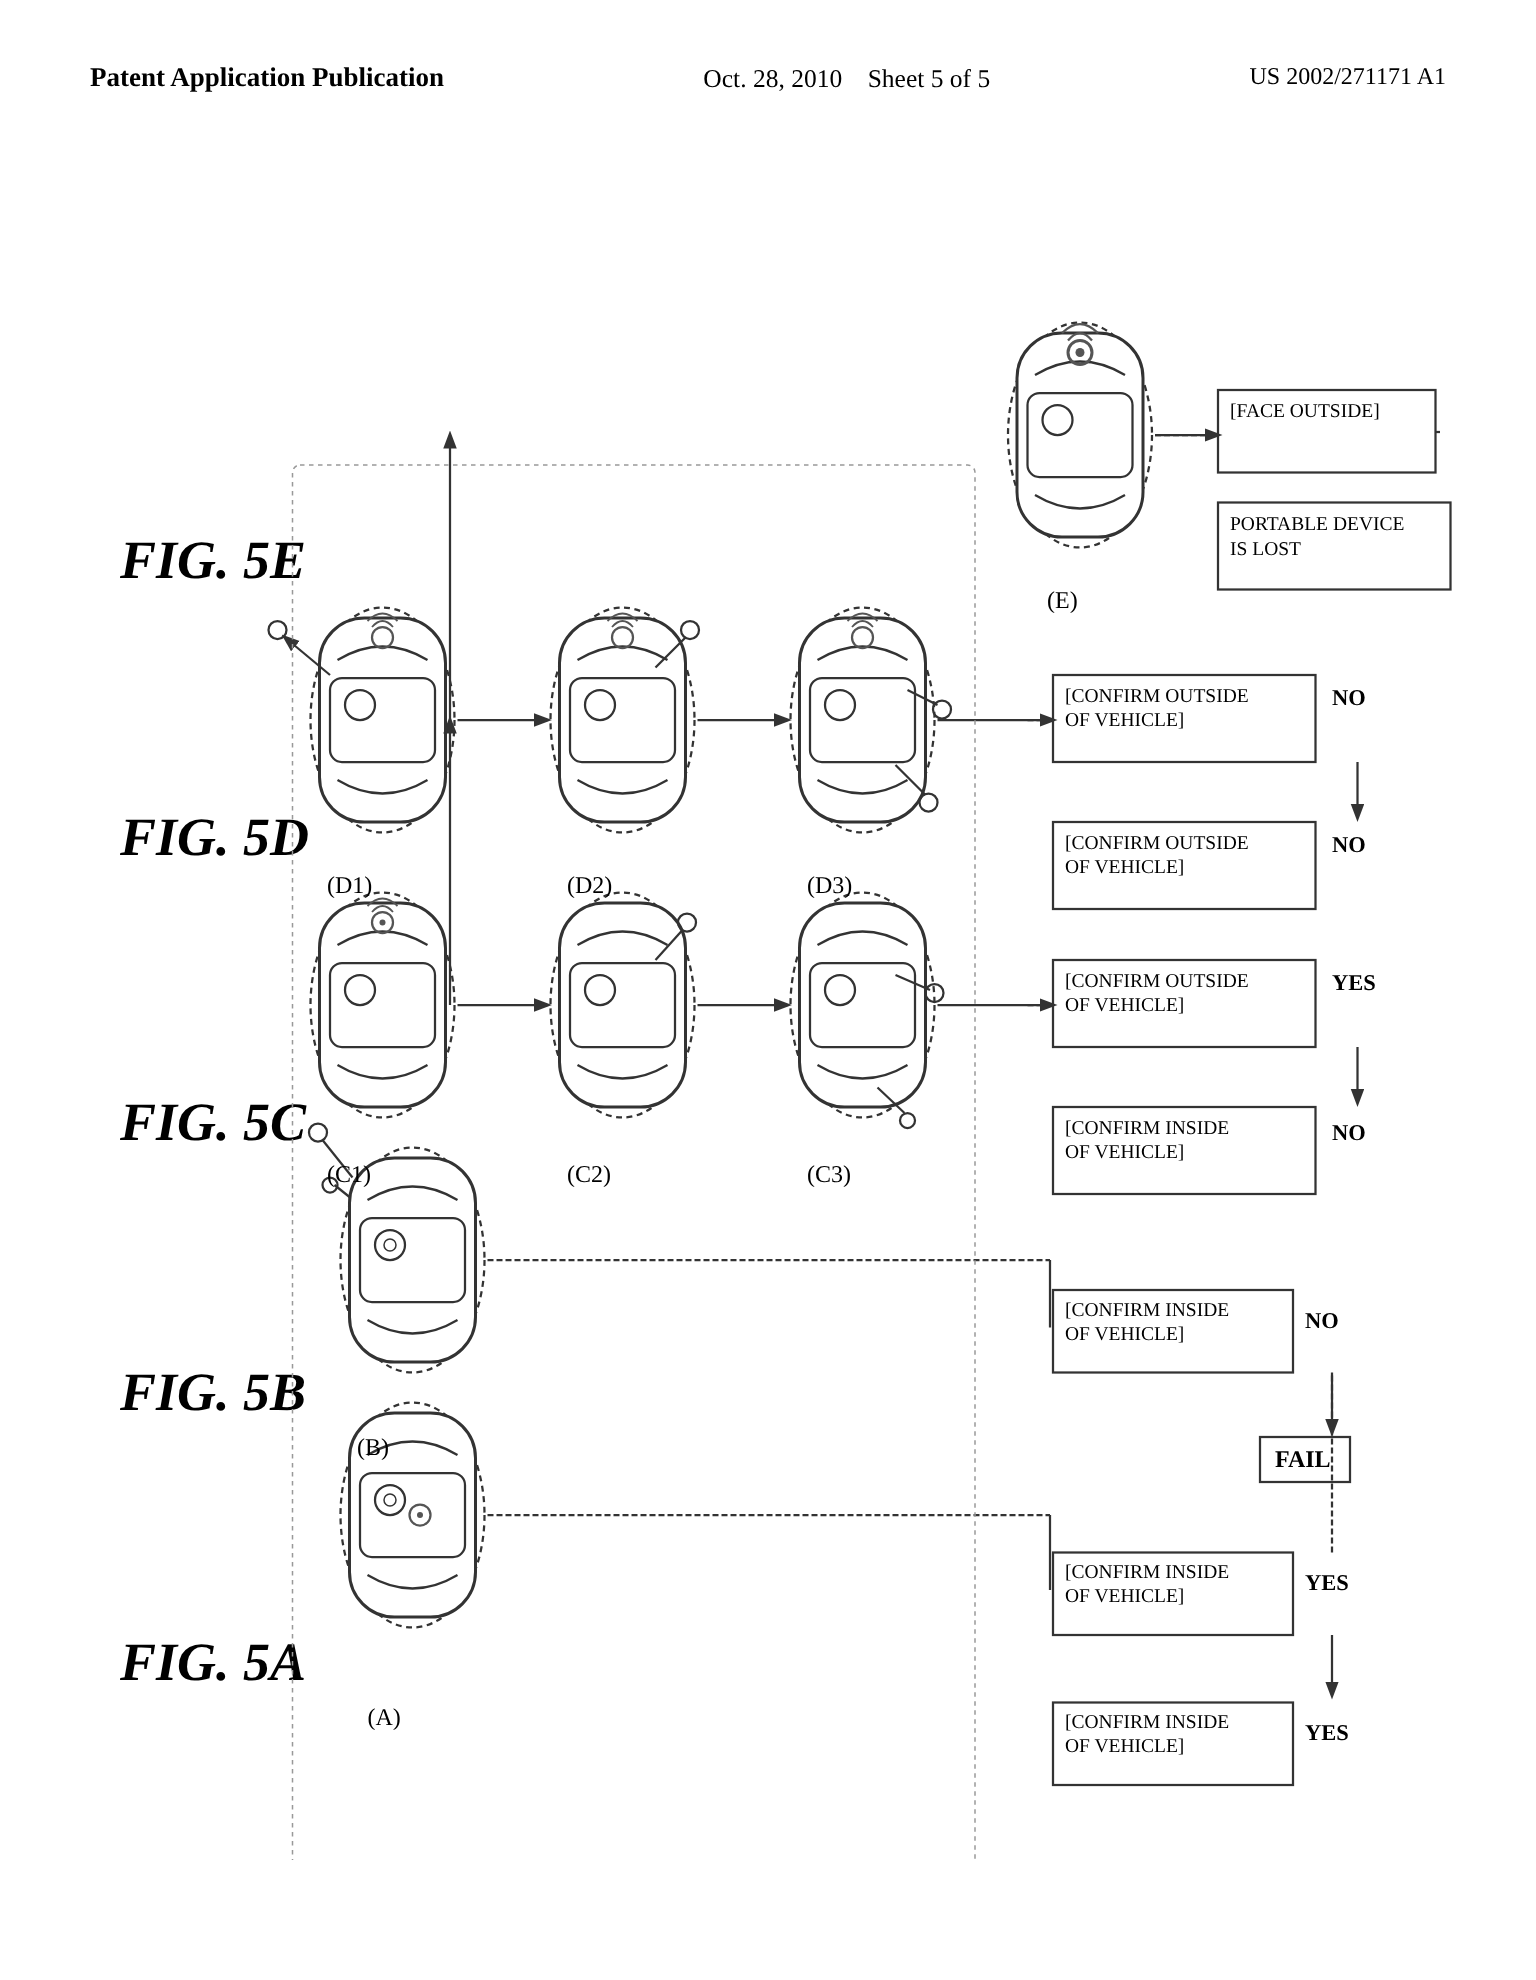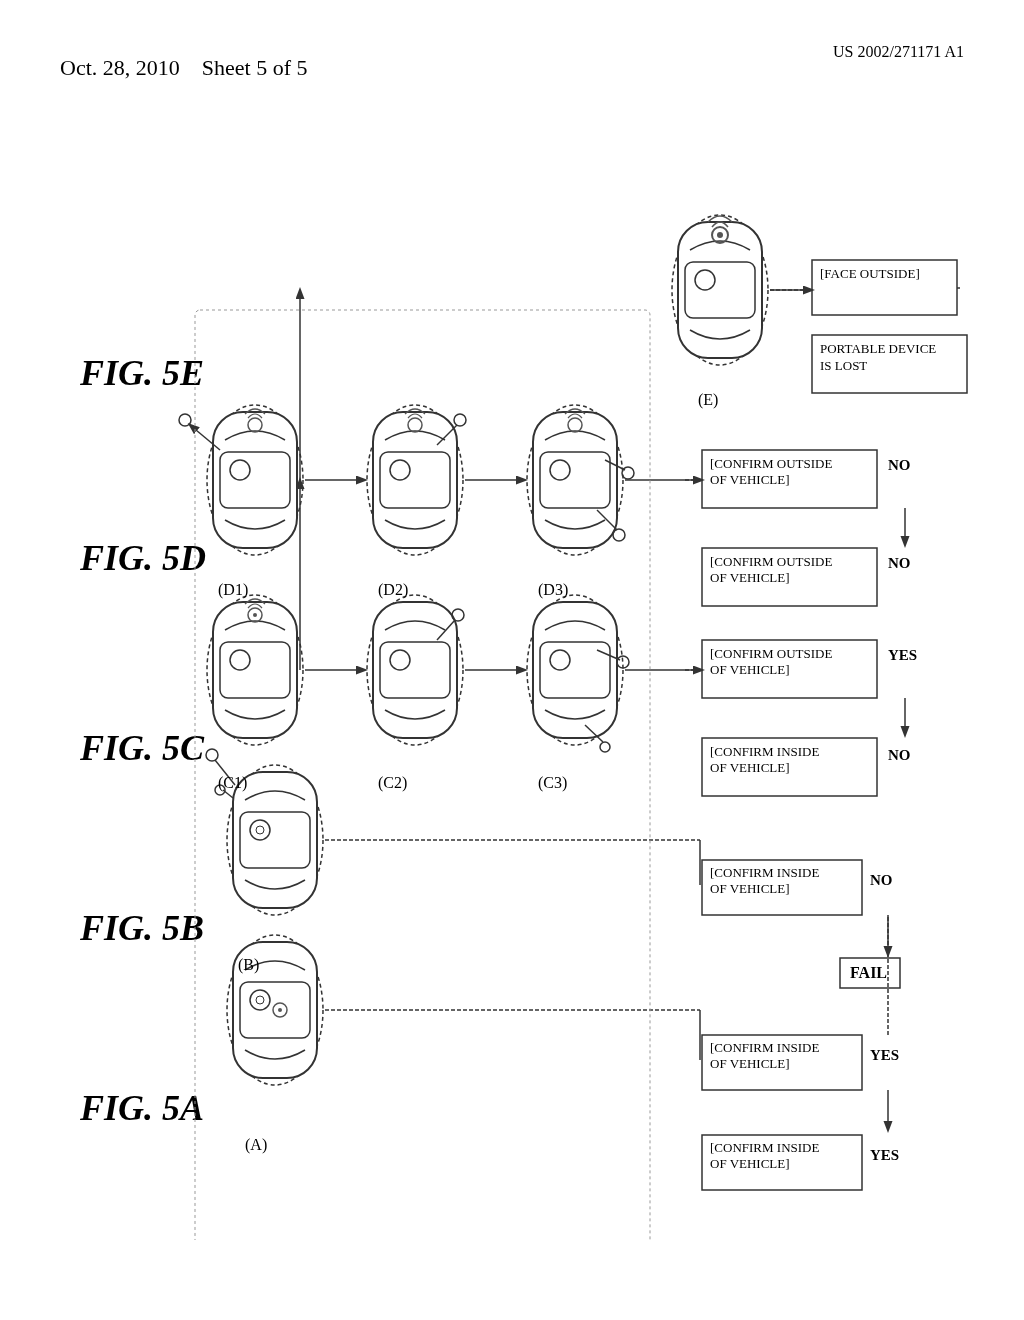--- a/index.html
+++ b/index.html
@@ -22,36 +22,36 @@
       justify-content: space-between;
       align-items: flex-start;
       padding: 0 60px;
     }
     .header-left {
       font-size: 18px;
       font-weight: bold;
       line-height: 1.3;
     }
     .header-center {
-      font-size: 22px;
+      font-size: 17px;
       text-align: center;
       line-height: 1.5;
-      margin-top: 11px;
     }
     .header-right {
       font-size: 16px;
       text-align: right;
       line-height: 1.5;
     }
 
   </style>
 </head>
 <body>
 
 <div class="header">
+  <div class="header-left">Patent Application Publication</div>
   <div class="header-center">
     <span>Oct. 28, 2010</span>&nbsp;&nbsp;&nbsp;
     <span>Sheet 5 of 5</span>
   </div>
   <div class="header-right">US 2002/271171 A1</div>
 </div>
 
 <svg style="position:absolute; top:140px; left:50px; width:930px; height:1100px;" viewBox="0 0 930 1100" xmlns="http://www.w3.org/2000/svg">
 
   <text x="30" y="980" font-size="36" font-weight="bold" font-style="italic" font-family="Times New Roman">FIG. 5A</text>

